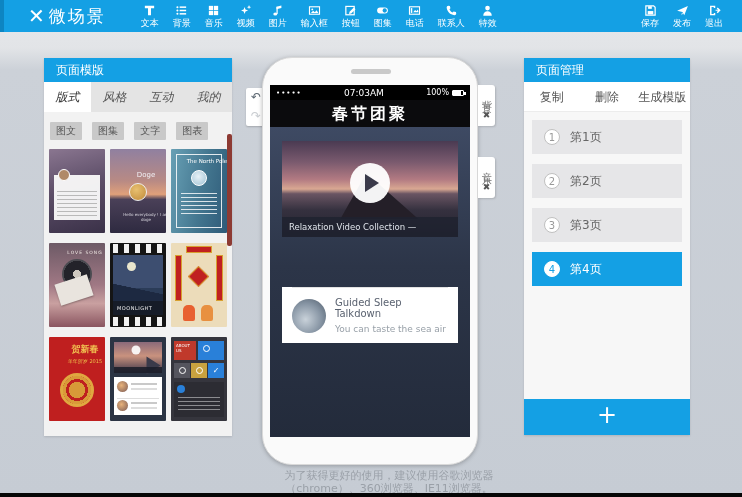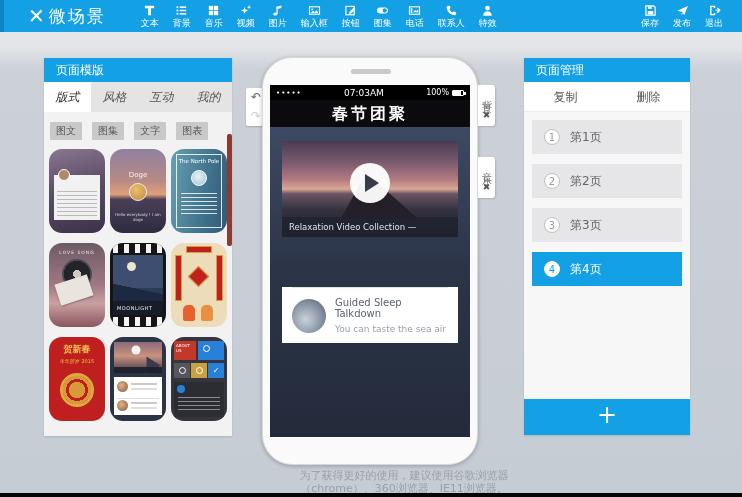--- a/index.html
+++ b/index.html
@@ -25,21 +25,21 @@
   .lpanel { position:absolute; left:44px; top:58px; width:188px; height:378px;
     background:#f2f2f2; overflow:hidden; box-shadow:0 1px 2px rgba(0,0,0,.12); }
   .panel-hd { height:24px; background:#14a0e4; color:#fff; font-size:12px; line-height:24px; padding-left:12px; }
   .ltabs { display:flex; height:30px; background:#e4e4e4; }
   .ltab-item { flex:1; text-align:center; font-size:12px; color:#555; line-height:30px; cursor:pointer;font-style:italic; }
   .ltab-item.active { background:#fff; color:#333; }
   .chips { padding:7px 6px 4px 6px; }
   .chip { display:inline-block; background:#c9c9c9; color:#555; font-size:10px; padding:2px 6px;
     margin-right:5px; border-radius:1px; cursor:pointer; }
   .tgrid { display:grid; grid-template-columns:repeat(3,56px); gap:10px 5px; padding:5px; }
-  .tpl { width:56px; height:84px; position:relative; overflow:hidden; border-radius:13px; cursor:pointer; }
+  .tpl { width:56px; height:84px; position:relative; overflow:hidden; border-radius:1px; cursor:pointer;padding-left:8px; }
   .lscroll { position:absolute; right:0; top:76px; width:5px; height:112px; background:#8d3a33; border-radius:2px; }
 
   
   .t1 { background:linear-gradient(165deg,#8a7690 0%,#5d4e68 45%,#3a3148 100%); }
   .t1 .card { position:absolute; left:5px; right:5px; top:26px; bottom:13px; background:rgba(250,250,250,.95); }
   .t1 .ava { position:absolute; left:9px; top:20px; width:12px; height:12px; border-radius:50%;
     background:#b08968; border:1px solid #fff; }
   .t1 .lines { position:absolute; left:8px; right:8px; top:42px; bottom:16px;
     background:repeating-linear-gradient(#b9b9b9 0 1px,transparent 1px 4px); }
   .t2 { background:linear-gradient(180deg,#9080a0 0%,#b88a84 38%,#e0a07a 54%,#4a4058 60%,#2e2a40 100%); }
@@ -171,21 +171,21 @@
   .pnum { width:16px; height:16px; border-radius:50%; background:#fff; border:1px solid #c0c0c0;
     color:#999; font-size:10px; line-height:15px; text-align:center; flex:none; }
   .pname { font-size:12px; color:#666; }
   .pitem.sel { background:#14a0e4; }
   .pitem.sel .pname { color:#fff; }
   .pitem.sel .pnum { border-color:#fff; color:#14a0e4; }
   .addbtn { position:absolute; left:0; right:0; bottom:0; height:36px; background:#14a0e4; color:#fff;
     font-size:24px; text-align:center; line-height:33px; cursor:pointer; }
 
   
-  .footer { position:absolute; left:279px; width:250px; top:469px; text-align:center;
+  .footer { position:absolute; left:264px; width:250px; top:469px; text-align:center;
     font-size:11px; color:#9aa0a8; line-height:13px; }
   .blackbar { position:absolute; left:0; right:0; bottom:0; height:4px; background:#060606; }
 </style>
 </head>
 <body>
 
 <div class="stage">
 
   <div class="topbar">
     <div class="logo">
@@ -450,20 +450,21 @@
     <span class="vl">音乐</span>
     <span class="dash"></span>
     <span class="cls">✖</span>
   </div>
 
   <div class="rpanel">
     <div class="panel-hd">页面管理</div>
     <div class="ractions">
       <div class="ract">复制</div>
       <div class="ract">删除</div>
+      <div class="ract">生成模版</div>
     </div>
     <div class="plist">
       <div class="pitem">
         <span class="pnum">1</span>
         <span class="pname">第1页</span>
       </div>
       <div class="pitem">
         <span class="pnum">2</span>
         <span class="pname">第2页</span>
       </div>

